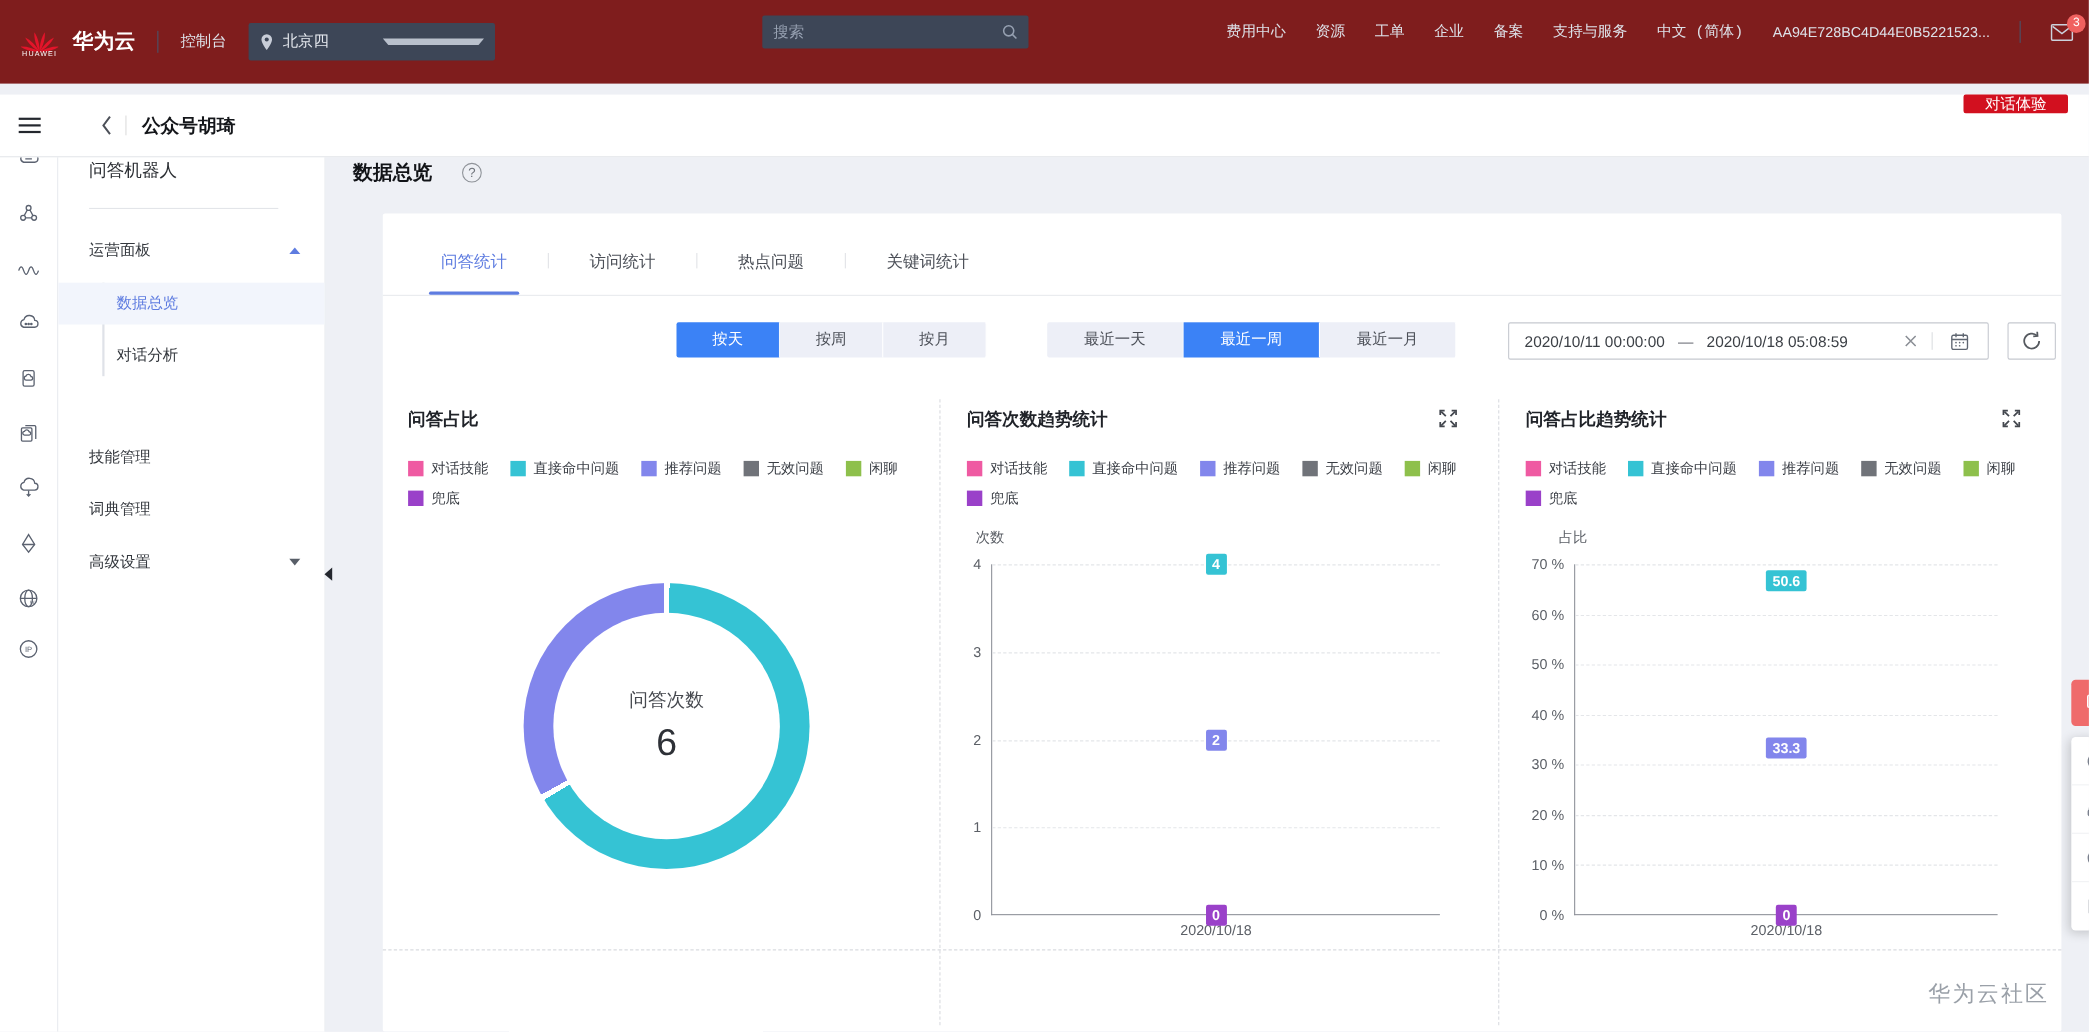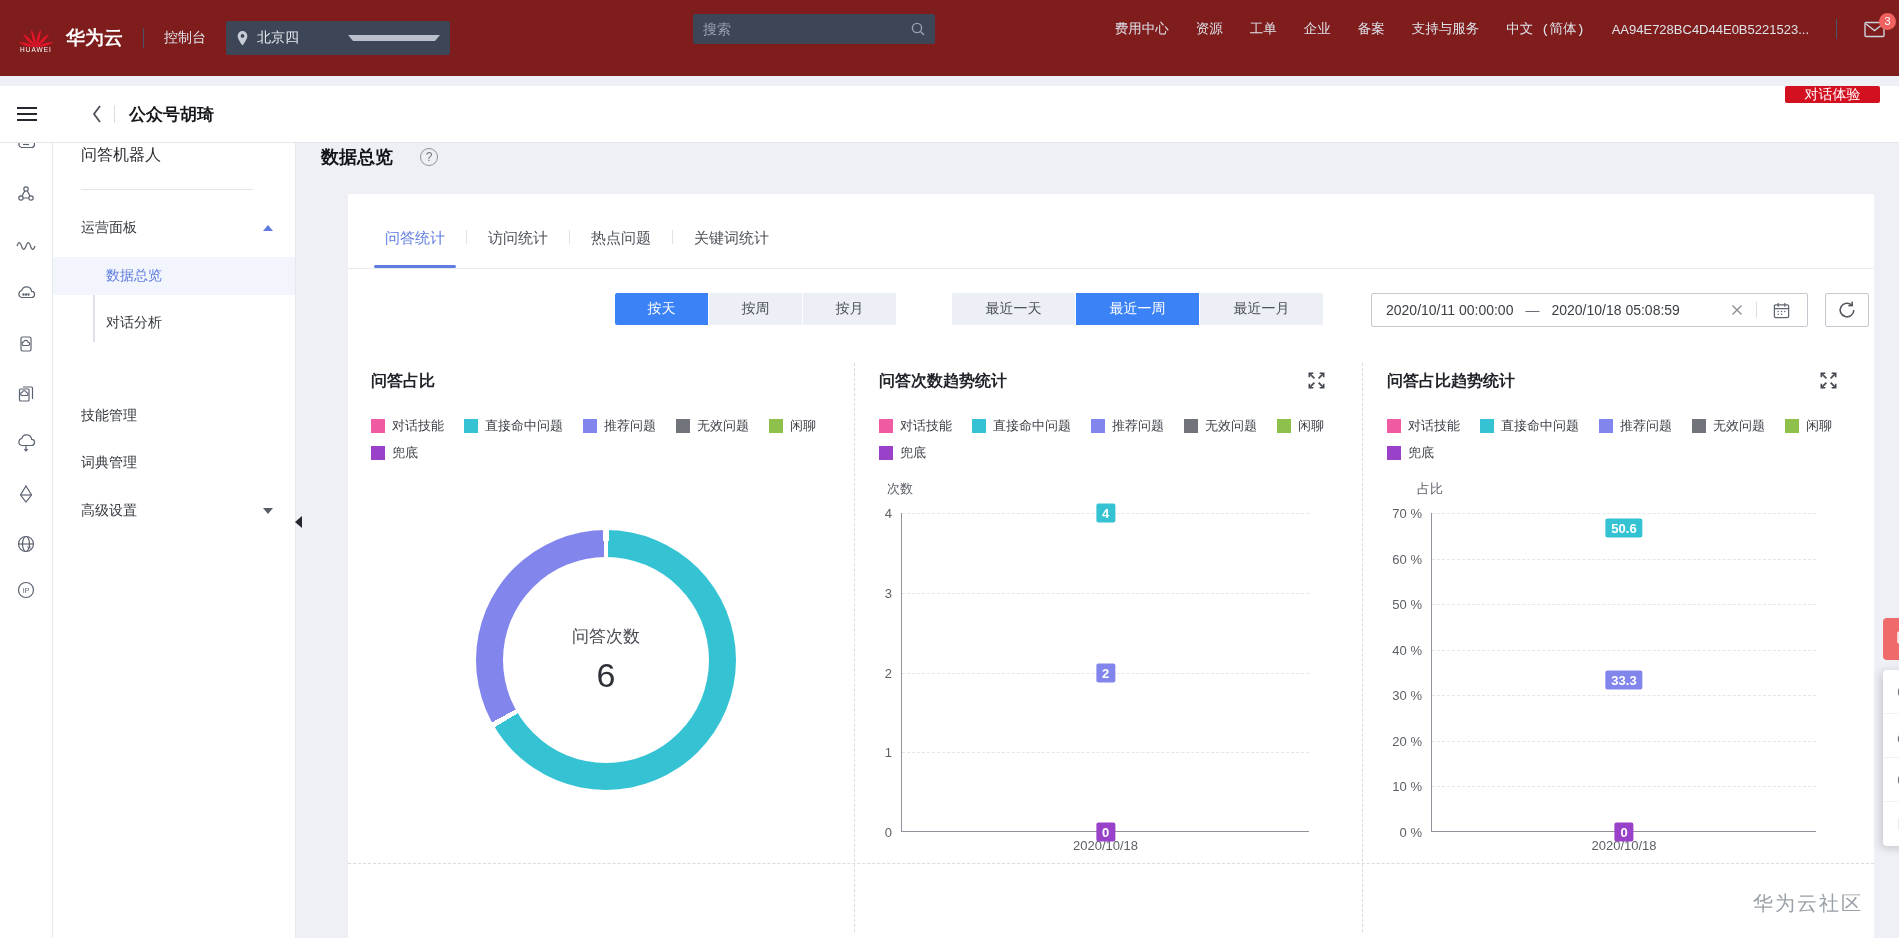--- a/index.html
+++ b/index.html
@@ -56,21 +56,21 @@
   .collapse{position:absolute;left:295px;top:516px;width:0;height:0;border-top:6px solid transparent;border-bottom:6px solid transparent;border-right:7px solid #24272e;cursor:pointer;z-index:9;}
 
   
   .main{position:absolute;left:296px;top:115px;right:0;bottom:0;background:#eef0f5;overflow:hidden;}
   .page-title{position:absolute;left:25px;top:30px;font-size:18px;font-weight:bold;color:#121418;}
   .help{position:absolute;left:124px;top:33px;width:18px;height:18px;border:1px solid #8f9399;border-radius:50%;color:#6f747b;font-size:12px;display:flex;align-items:center;justify-content:center;cursor:pointer;}
   .card{position:absolute;left:52px;top:79px;width:1526px;height:744px;background:#fff;border-radius:2px;}
 
   
   .tabs{position:absolute;left:0;top:0;width:100%;height:75px;border-bottom:1px solid #e8eaee;display:flex;align-items:flex-end;padding-left:16px;}
-  .tab{position:relative;padding:0 5px 20px;margin:0 16px;font-size:15px;color:#4c5058;cursor:pointer;}
+  .tab{position:relative;padding:0 5px 20px;margin:0 32px;font-size:15px;color:#4c5058;cursor:pointer;}
   .tab.active{color:#5e7ce0;}
   .tab.active::after{content:'';position:absolute;left:-6px;right:-6px;bottom:0;height:3px;background:#5e7ce0;border-radius:2px;}
   .tsep{width:1px;height:14px;background:#e1e3e7;margin-bottom:24px;}
 
   
   .fbtn{position:absolute;top:99px;height:32px;border:none;font-size:14px;color:#4c5058;background:#edeff7;cursor:pointer;border-right:1px solid #fff;font-family:inherit;}
   .fbtn.active{background:#3b82f6;color:#fff;}
   .g1{width:94px;}  .g2{width:124px;}
   .daterange{position:absolute;left:1023px;top:99px;width:437px;height:34px;border:1px solid #c6c9d0;border-radius:2px;display:flex;align-items:center;font-size:14px;color:#3c4046;cursor:text;background:#fff;}
   .daterange .dt{margin-left:14px;}

